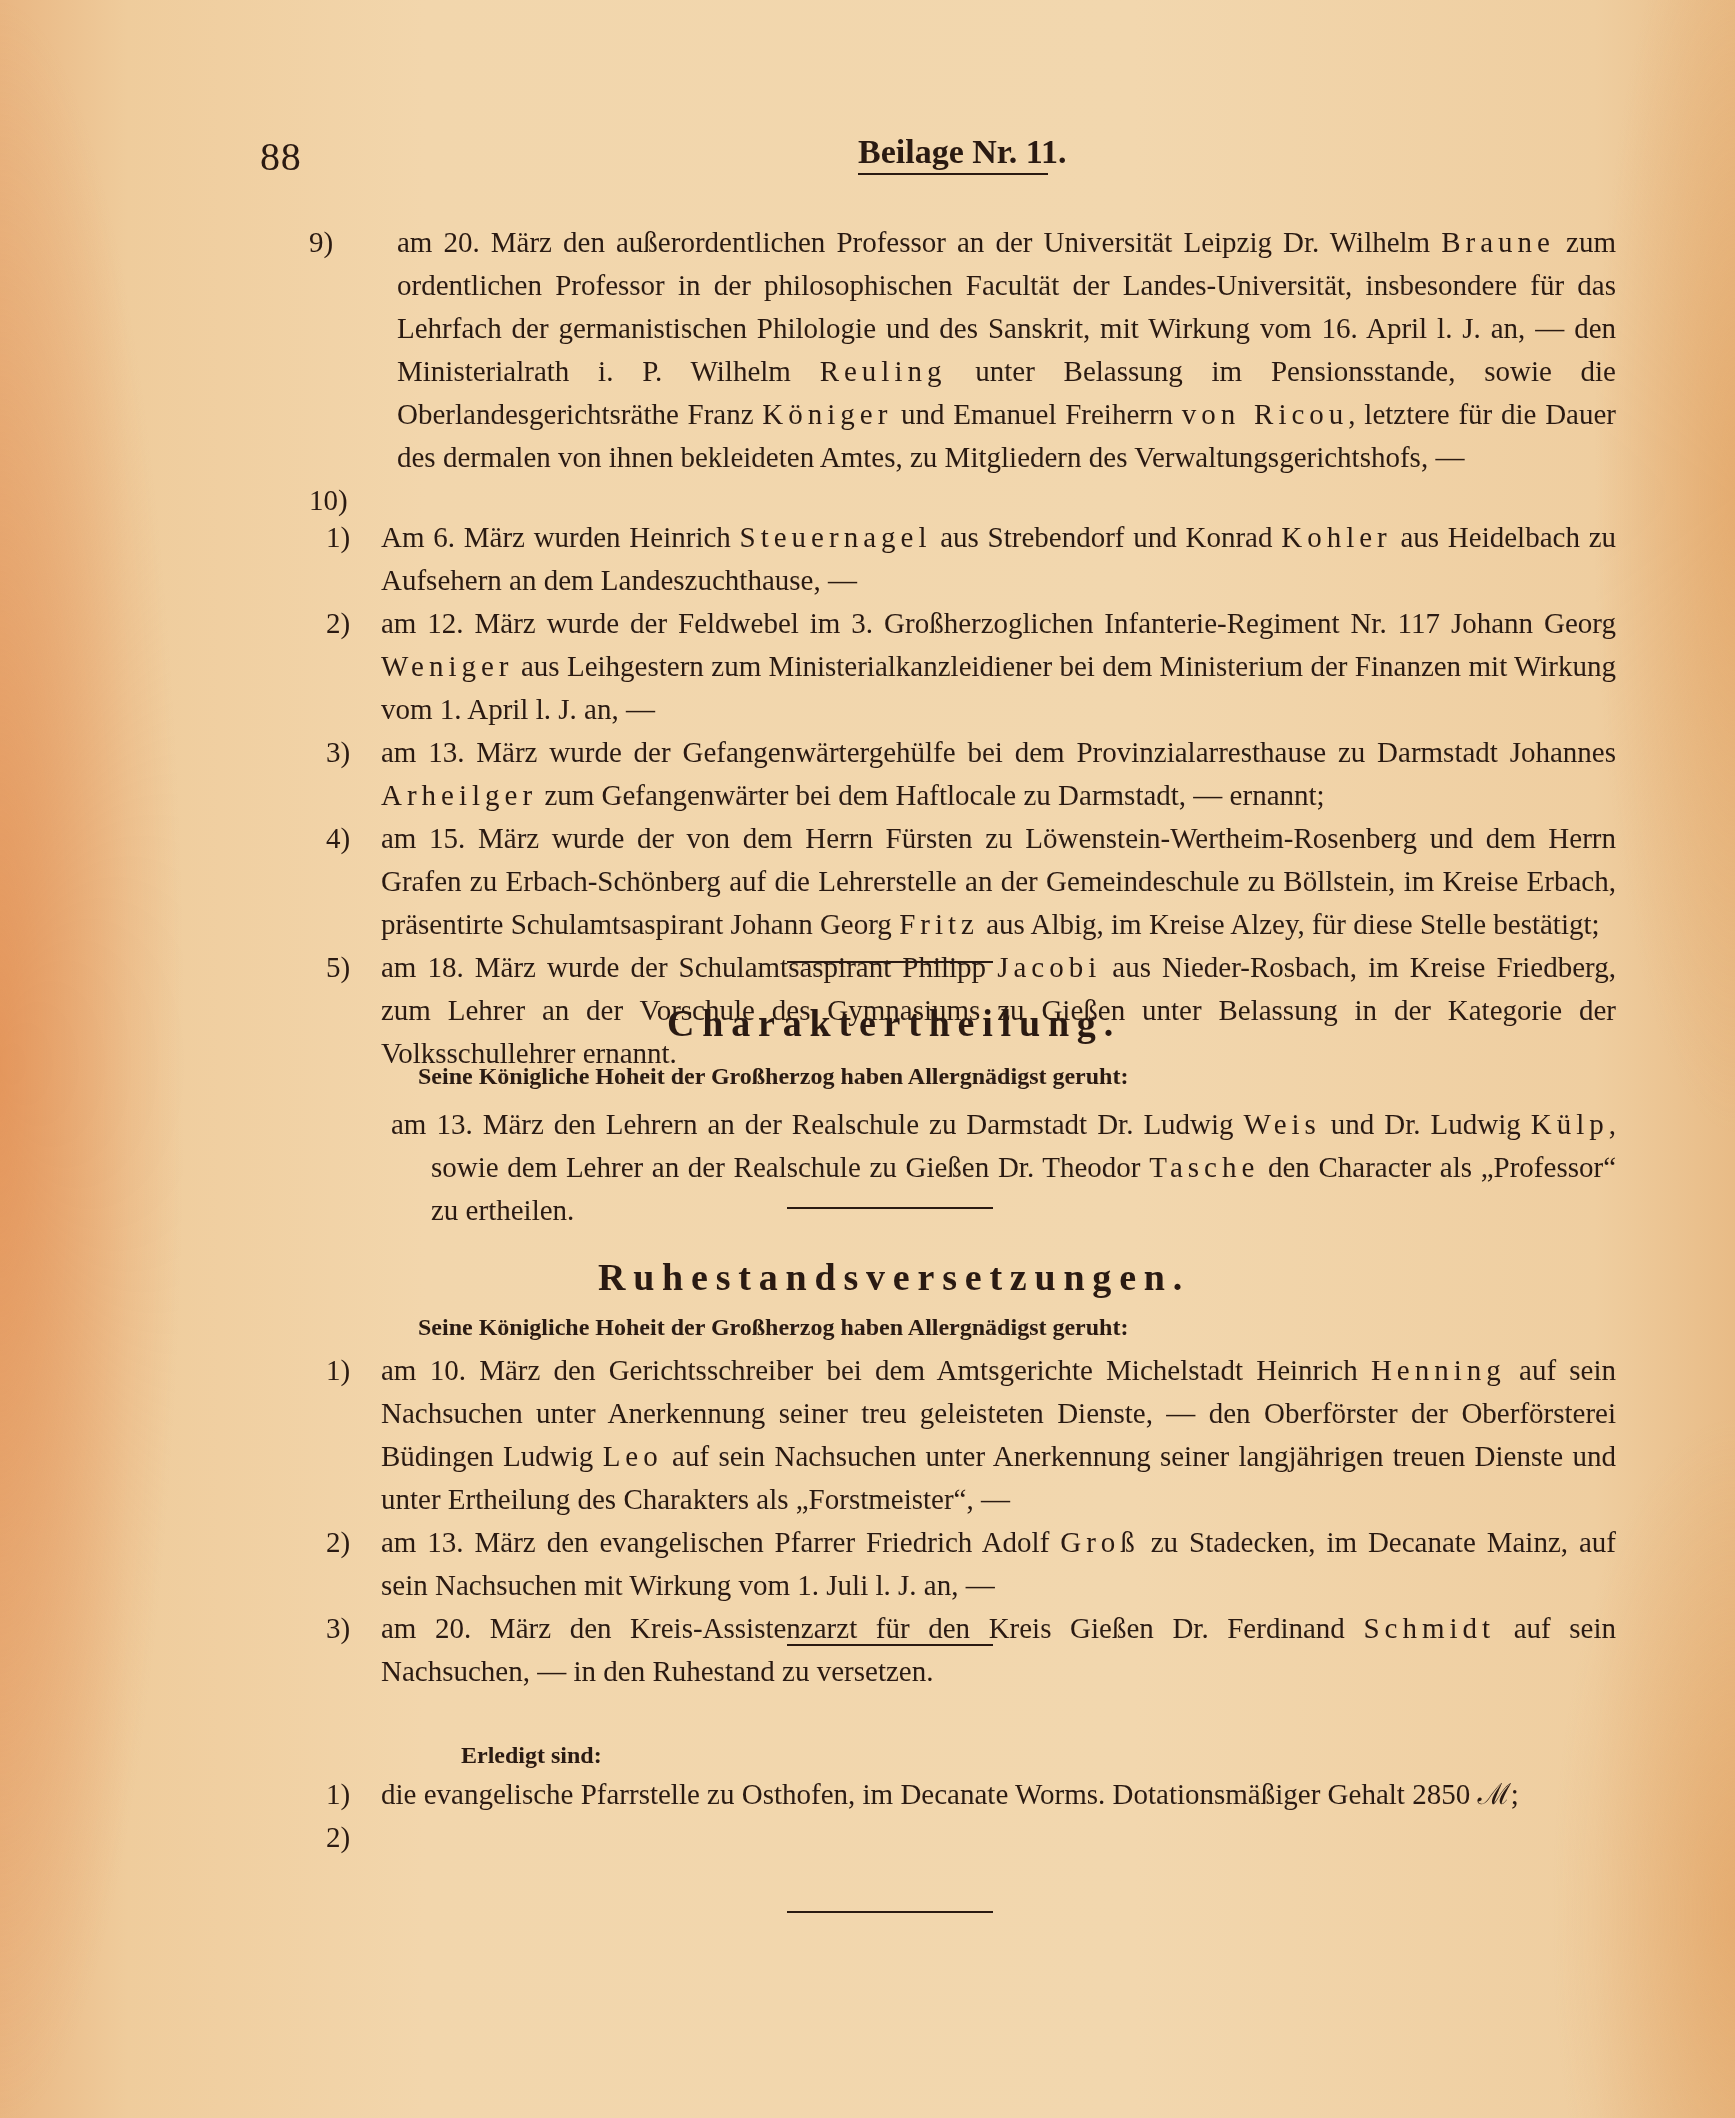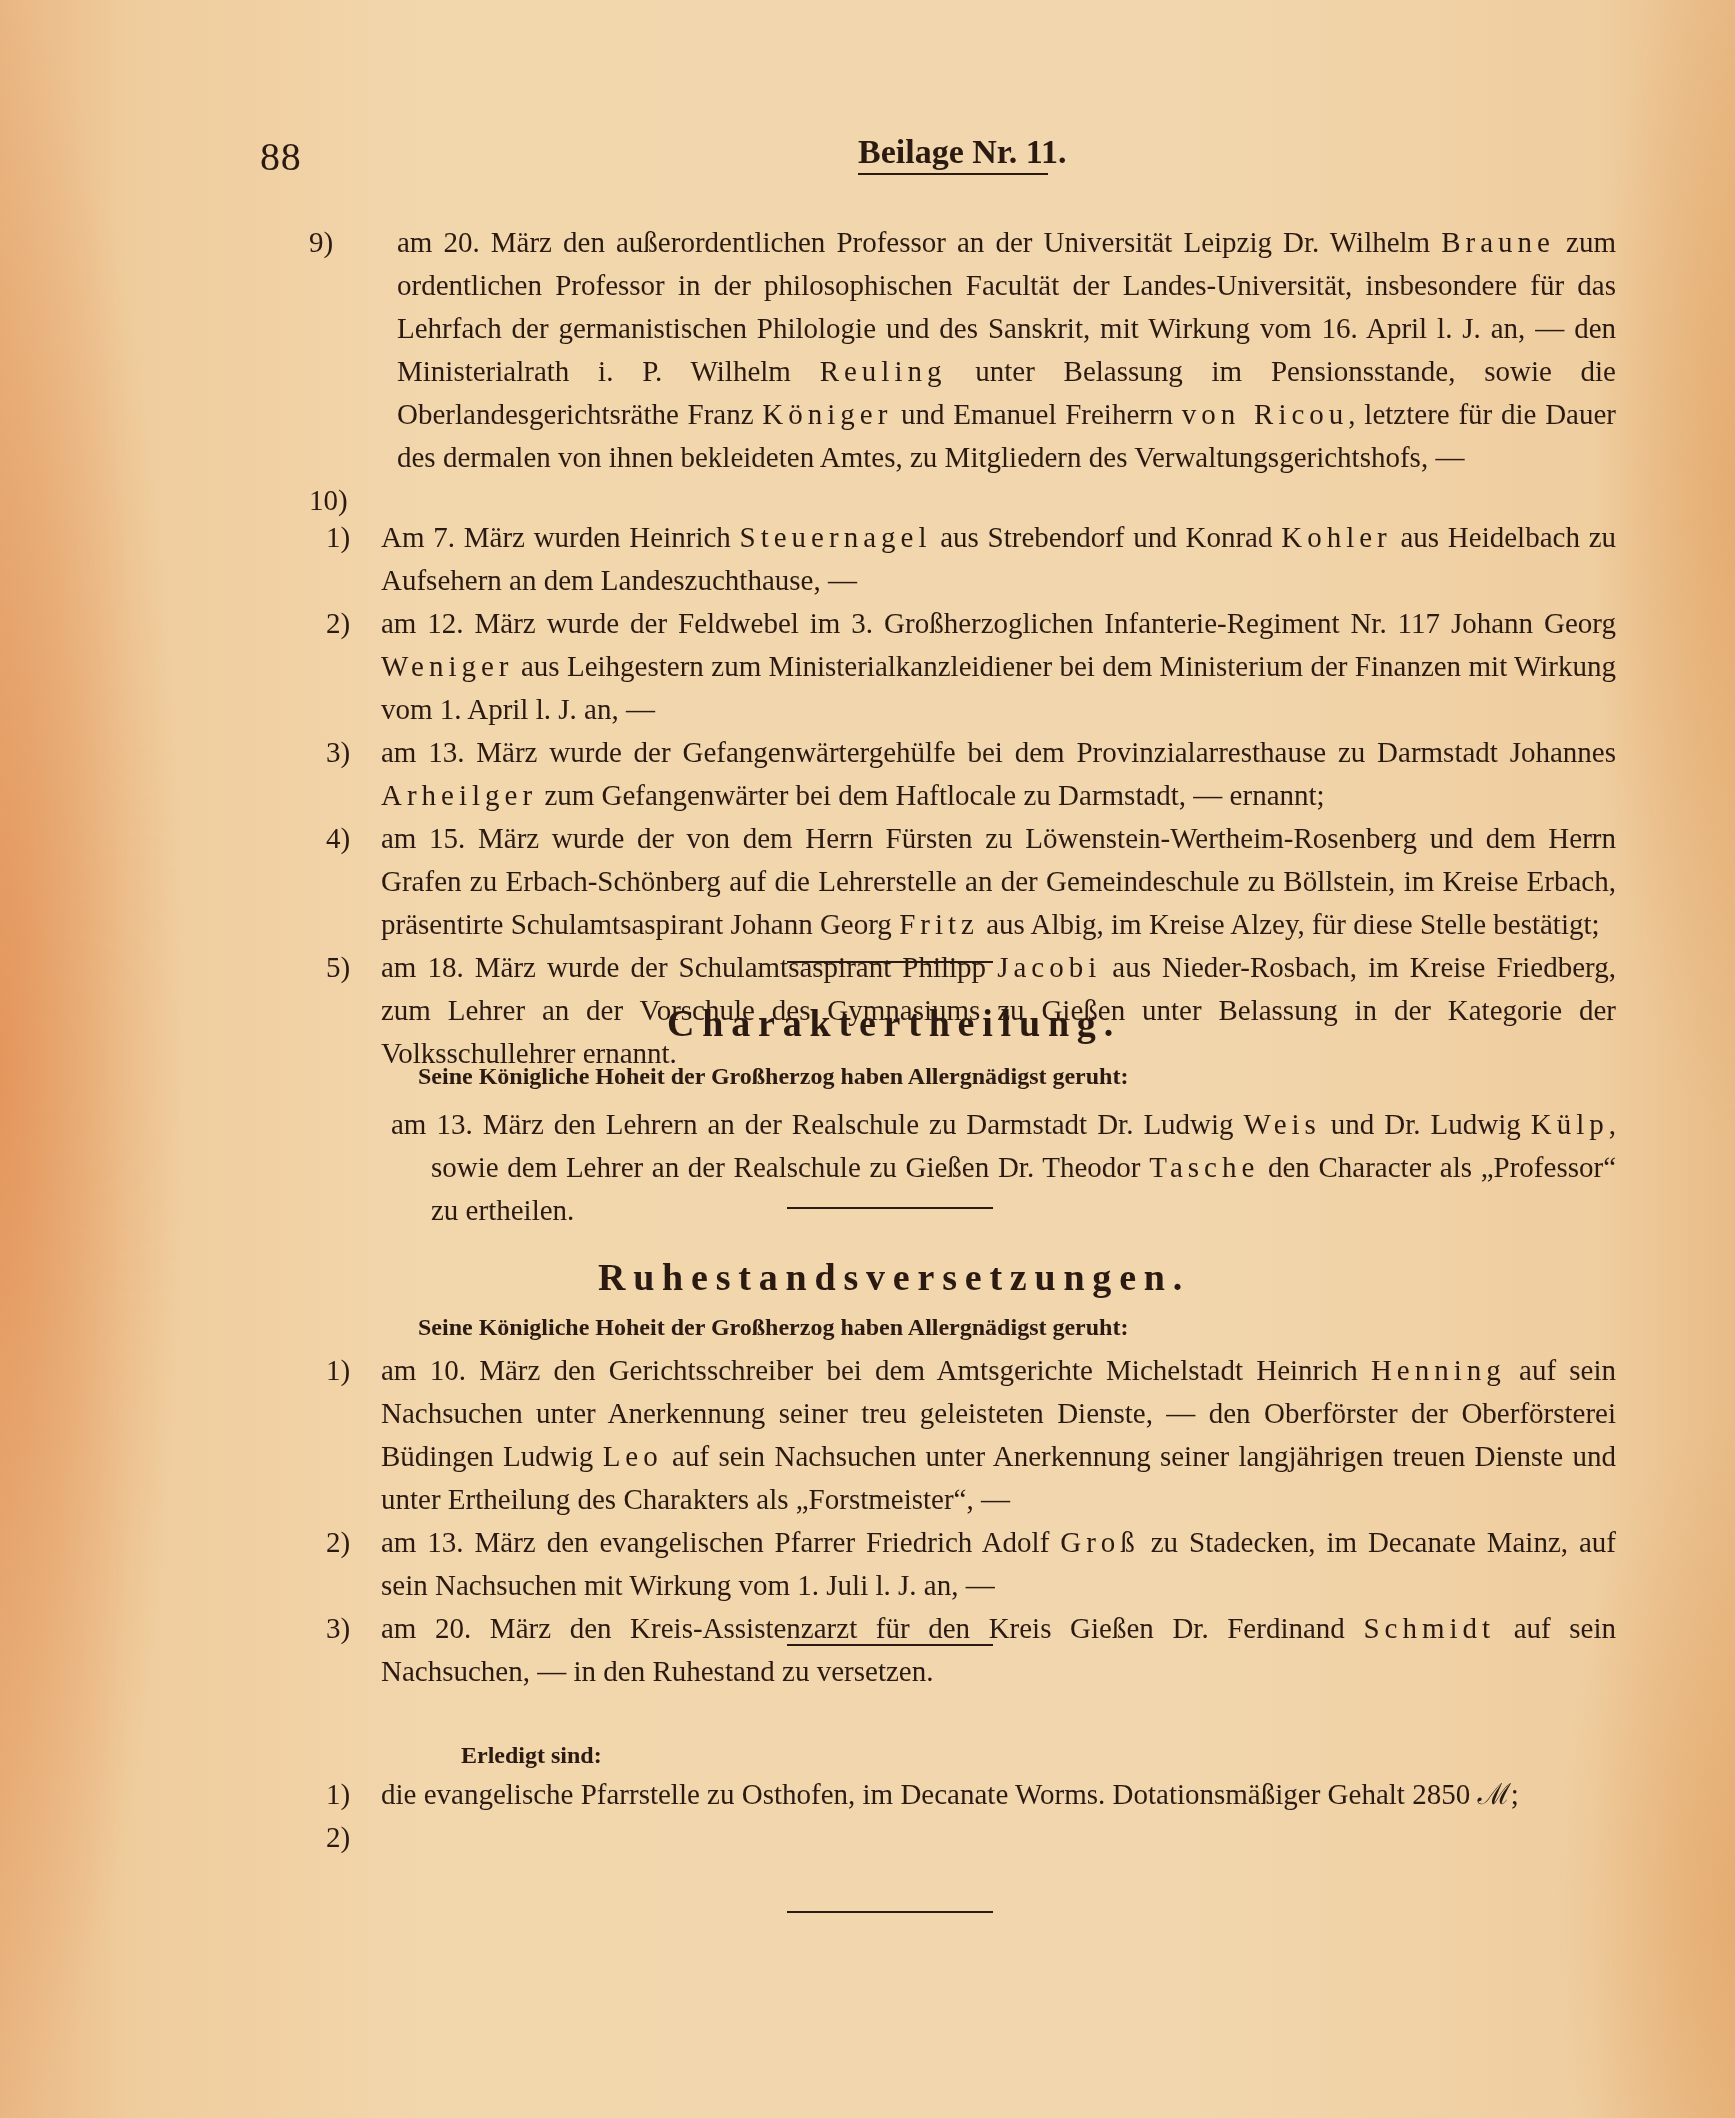--- a/index.html
+++ b/index.html
@@ -45,21 +45,21 @@
       <span>am 20. März den außerordentlichen Professor an der Universität Leipzig Dr. Wilhelm </span><span class="spaced">Braune</span><span> zum ordentlichen Professor in der philosophischen Facultät der Landes-Universität, insbesondere für das Lehrfach der germanistischen Philologie und des Sanskrit, mit Wirkung vom 16. April l. J. an, — den Ministerialrath i. P. Wilhelm </span><span class="spaced">Reuling</span><span> unter Belassung im Pensionsstande, sowie die Oberlandesgerichtsräthe Franz </span><span class="spaced">Königer</span><span> und Emanuel Freiherrn </span><span class="spaced">von Ricou</span><span>, letztere für die Dauer des dermalen von ihnen bekleideten Amtes, zu Mitgliedern des Verwaltungsgerichtshofs, —</span>
     </div>
     <div class="item wide">
       <span class="num">10)</span>
     </div>
   </div>
 
   <div class="block" style="top:516px;">
     <div class="item">
       <span class="num">1)</span>
-      <span>Am 7. März wurden Heinrich </span><span class="spaced">Steuernagel</span><span> aus Strebendorf und Konrad </span><span class="spaced">Kohler</span><span> aus Heidelbach zu Aufsehern an dem Landeszuchthause, —</span>
+      <span>Am 6. März wurden Heinrich </span><span class="spaced">Steuernagel</span><span> aus Strebendorf und Konrad </span><span class="spaced">Kohler</span><span> aus Heidelbach zu Aufsehern an dem Landeszuchthause, —</span>
     </div>
     <div class="item">
       <span class="num">2)</span>
       <span>am 12. März wurde der Feldwebel im 3. Großherzoglichen Infanterie-Regiment Nr. 117 Johann Georg </span><span class="spaced">Weniger</span><span> aus Leihgestern zum Ministerialkanzleidiener bei dem Ministerium der Finanzen mit Wirkung vom 1. April l. J. an, —</span>
     </div>
     <div class="item">
       <span class="num">3)</span>
       <span>am 13. März wurde der Gefangenwärtergehülfe bei dem Provinzialarresthause zu Darmstadt Johannes </span><span class="spaced">Arheilger</span><span> zum Gefangenwärter bei dem Haftlocale zu Darmstadt, — ernannt;</span>
     </div>
     <div class="item">

